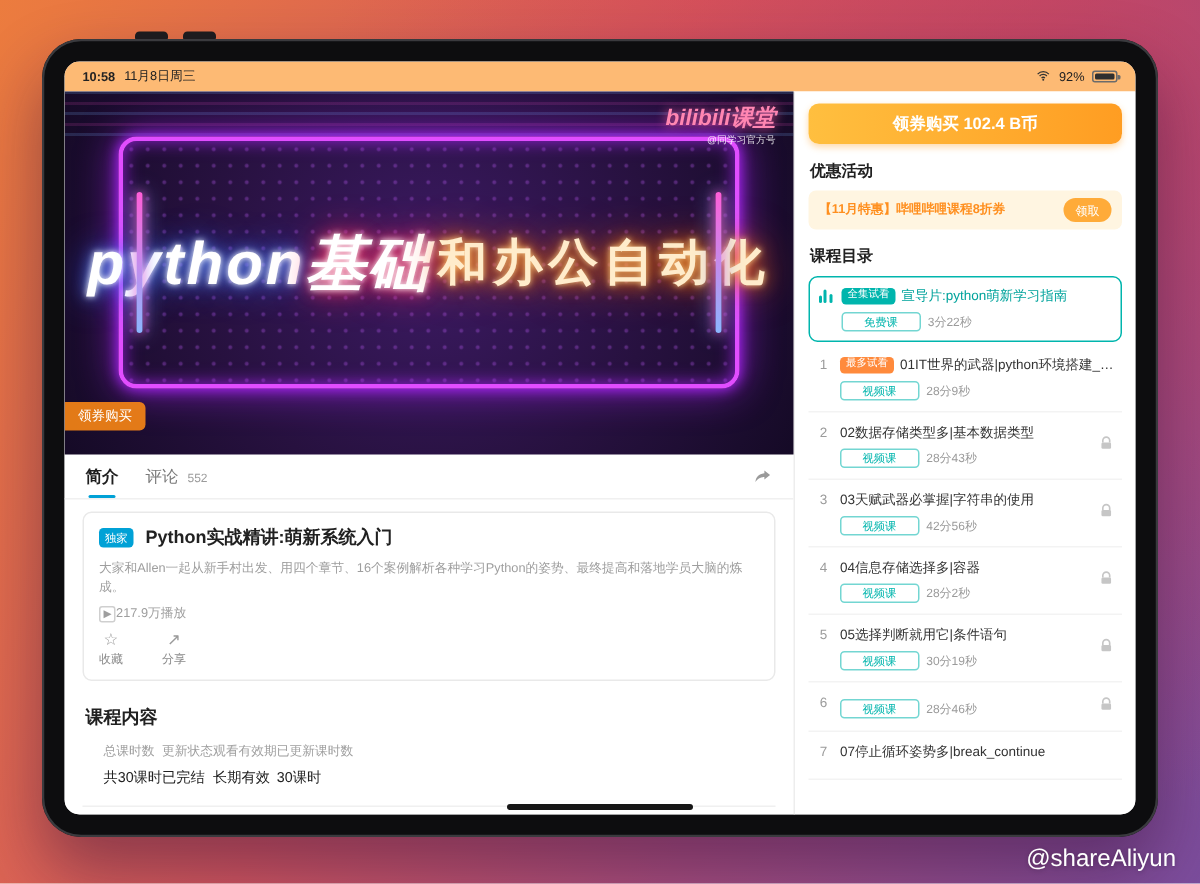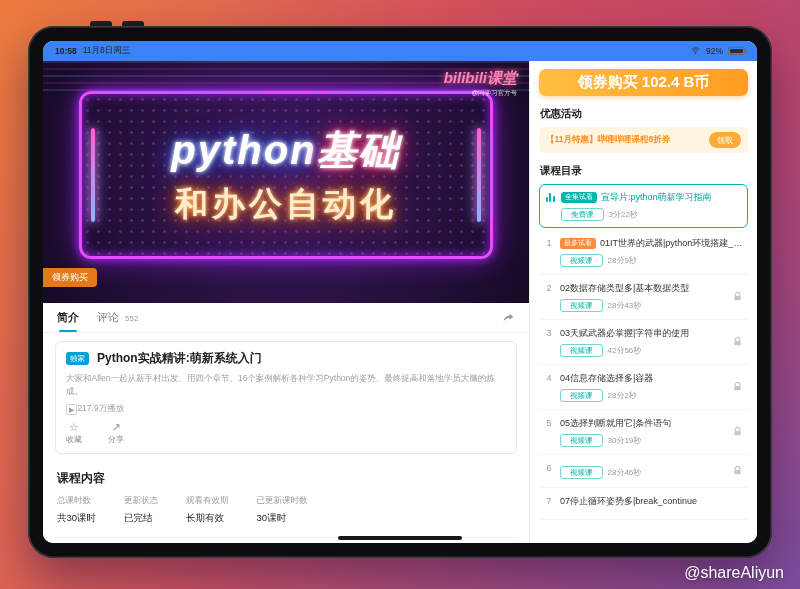--- a/index.html
+++ b/index.html
@@ -21,21 +21,21 @@
   }
   .screen {
     position:relative; width:100%; height:100%; background:#fff;
     border-radius:10px; overflow:hidden; display:flex; flex-direction:column;
   }
 
   
   .statusbar {
     height:20px; flex:0 0 20px; display:flex; align-items:center;
     justify-content:space-between; padding:0 12px; font-size:8.5px; color:#222;
-    background:#3b82f6;
+    background:#fdba74;
   }
   .statusbar .left { display:flex; gap:6px; align-items:center; font-weight:bold; }
   .statusbar .right { display:flex; gap:5px; align-items:center; }
   .batt { width:17px; height:8px; border:1px solid #6b6b6b; border-radius:2px; position:relative; }
   .batt i { position:absolute; left:1px; top:1px; bottom:1px; width:84%; background:#2f2f2f; border-radius:1px; }
   .batt::after { content:""; position:absolute; right:-3px; top:2px; width:2px; height:3px; background:#6b6b6b; border-radius:0 1px 1px 0; }
 
   
   .bodyrow { flex:1; display:flex; min-height:0; }
   .main { flex:1; display:flex; flex-direction:column; min-width:0; background:#fff; }
@@ -45,21 +45,21 @@
   .video { position:relative; height:242px; flex:0 0 242px; overflow:hidden;
     background: radial-gradient(circle at 50% 48%, #3c1a63 0%, #27113f 55%, #150a26 100%); }
   .video::before { content:""; position:absolute; left:0; right:0; top:0; height:34px; opacity:.35;
     background:repeating-linear-gradient(180deg, rgba(120,180,255,.5) 0 2px, transparent 2px 7px, rgba(255,80,200,.4) 7px 9px, transparent 9px 14px); }
   .neon-frame {
     position:absolute; left:36px; right:36px; top:30px; bottom:44px;
     border:3px solid #e14dff; border-radius:12px;
     box-shadow:0 0 9px #b026ff, 0 0 26px rgba(176,38,255,.65), inset 0 0 12px rgba(176,38,255,.8);
     background:radial-gradient(rgba(196,96,255,.30) 1px, transparent 1.6px);
     background-size:11px 11px;
-    display:flex; flex-direction:column; align-items:center; justify-content:center; gap:4px;
+    display:flex; flex-direction:row; align-items:center; justify-content:center; gap:4px;
   }
   .tube { position:absolute; width:4px; height:58%; top:21%; border-radius:2px;
     background:linear-gradient(#ff5ed8,#8bb6ff); box-shadow:0 0 8px #ff5ed8, 0 0 14px #7aa6ff; }
   .tube.l { left:9px; } .tube.r { right:9px; }
   .neon1 { font-size:40px; font-weight:800; font-style:italic; letter-spacing:2px; color:#fff; white-space:nowrap; }
   .neon1 .pa { text-shadow:0 0 4px #fff, 0 0 10px #6b97ff, 0 0 24px #2f5cff; }
   .neon1 .pb { text-shadow:0 0 4px #fff, 0 0 10px #ff4d7a, 0 0 24px #ff1f5a; }
   .neon2 { font-size:33px; font-weight:800; letter-spacing:4px; color:#ffeccb; white-space:nowrap;
     text-shadow:0 0 4px #ffd28a, 0 0 12px #ff7a00, 0 0 28px #ff5500; }
   .vlogo { position:absolute; top:8px; right:12px; text-align:right; }
@@ -88,29 +88,29 @@
   .c-desc { margin-top:5px; font-size:8.5px; line-height:1.55; color:#9e9e9e; }
   .c-plays { margin-top:5px; font-size:8.5px; color:#9e9e9e; display:flex; align-items:center; }
   .c-plays .pi { font-size:7px; color:#9e9e9e; border:1px solid #cfcfcf; border-radius:2px; padding:0 2px; line-height:9px; }
   .c-actions { margin-top:7px; display:flex; gap:26px; }
   .act { display:flex; flex-direction:column; align-items:center; gap:1px; color:#8a8a8a; font-size:8px; cursor:pointer; }
   .act .ai { font-size:11px; line-height:11px; color:#9a9a9a; }
 
   
   .section { margin:2px 12px 0; padding:8px 2px 6px; }
   .sec-title { font-size:12px; font-weight:bold; color:#212121; }
-  .cc-grid { display:flex; gap:28px; margin-top:8px; }
+  .cc-grid { display:flex; margin-top:8px;margin-left:12px; }
   .cc-item .lab { font-size:8.5px; color:#9e9e9e; }
   .cc-item .val { font-size:9.5px; color:#222; margin-top:5px; }
   .publisher { margin:6px 12px 0; border-top:1px solid #f0f0f0; padding:9px 2px 4px; }
 
   
   .buy-btn { width:100%; height:27px; border:none; border-radius:7px; cursor:pointer;
     background:linear-gradient(90deg,#ffbf3f,#ff9d22); color:#fff; font-weight:bold;
-    font-size:15px; font-family:inherit; box-shadow:0 2px 5px rgba(255,160,40,.4); }
+    font-size:11px; font-family:inherit; box-shadow:0 2px 5px rgba(255,160,40,.4); }
   .sb-title { font-size:10.5px; font-weight:bold; color:#212121; margin:11px 1px 6px; }
   .coupon { background:#fff5e1; border-radius:5px; padding:5px 7px; display:flex;
     align-items:center; justify-content:space-between; gap:6px; }
   .coupon .ct { color:#ff8f1f; font-size:8.5px; font-weight:bold; white-space:nowrap; overflow:hidden; text-overflow:ellipsis; }
   .claim { background:#ffab39; color:#fff; border:none; font-family:inherit; font-size:8px;
     padding:2.5px 8px; border-radius:9px; cursor:pointer; flex:0 0 auto; }
 
   .lesson { display:flex; align-items:flex-start; gap:6px; padding:7px 5px;
     border-bottom:1px solid #f3f3f3; cursor:pointer; position:relative; }
   .lesson.active { border:1px solid #00b5ad; border-radius:6px; padding:6px 5px; margin-bottom:2px; }
@@ -119,21 +119,21 @@
   .eq i { width:2px; background:#00b5ad; border-radius:1px; }
   .eq i:nth-child(1){height:5px} .eq i:nth-child(2){height:9px} .eq i:nth-child(3){height:6px}
   .lesson.playing .eq { display:inline-flex; }
   .l-main { flex:1; min-width:0; }
   .l-line1 { display:flex; align-items:center; gap:4px; }
   .l-badge { font-size:7px; color:#fff; padding:1.5px 4px; border-radius:3px; flex:0 0 auto; line-height:1.2; }
   .b-teal { background:#00b5ad; } .b-orange { background:#ff8a3c; }
   .l-title { flex:1; min-width:0; font-size:9px; color:#333; white-space:nowrap; overflow:hidden; text-overflow:ellipsis; }
   .lesson.active .l-title { color:#00a39c; }
   .l-meta { display:flex; align-items:center; gap:5px; margin-top:4px; }
-  .l-tag { font-size:7.5px; color:#00b5ad; border:1px solid rgba(0,181,173,.55); border-radius:3px; padding:0 9px; line-height:11px; }
+  .l-tag { font-size:7.5px; color:#00b5ad; border:1px solid rgba(0,181,173,.55); border-radius:3px; padding:0 14px; line-height:11px; }
   .l-dur { font-size:8px; color:#9b9b9b; }
   .lock { margin-left:4px; align-self:center; flex:0 0 auto; }
 
   .home-indicator { position:absolute; left:50%; transform:translateX(-50%); bottom:3px;
     width:124px; height:4px; background:#161616; border-radius:2px; z-index:9; }
 
   .watermark { position:absolute; right:16px; bottom:7px; color:#fff; font-size:16px;
     text-shadow:0 1px 3px rgba(0,0,0,.25); }
 </style>
 </head>

